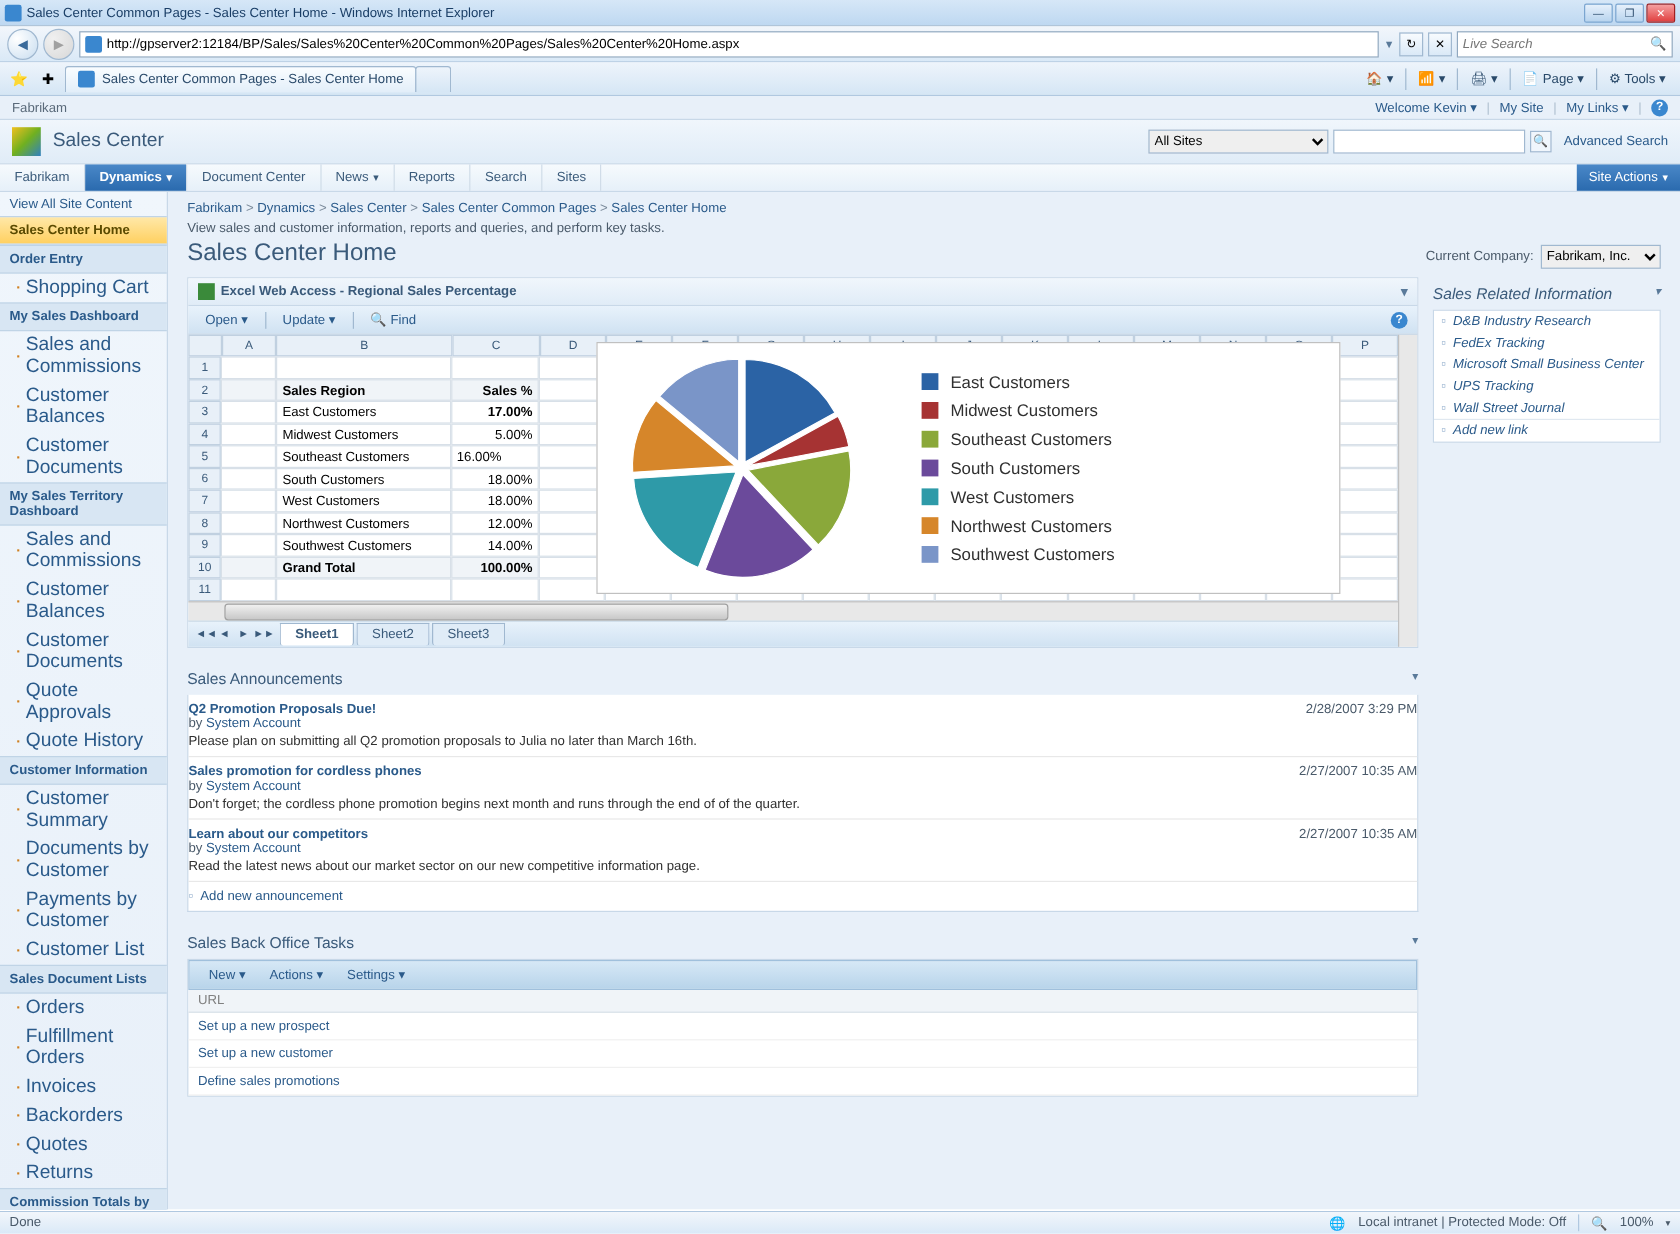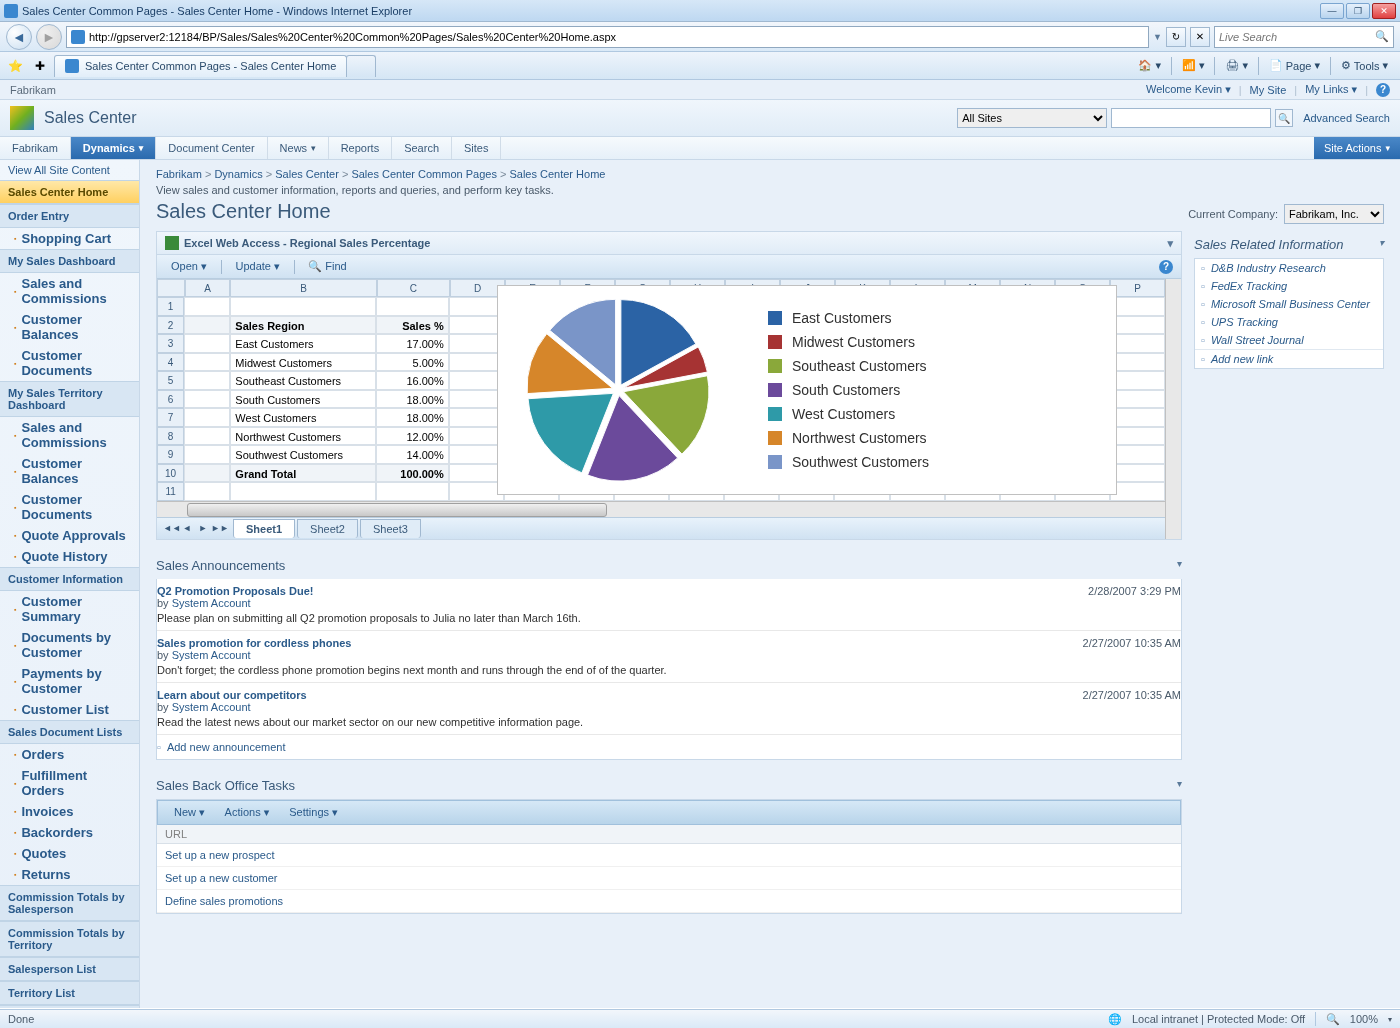--- a/index.html
+++ b/index.html
@@ -56,21 +56,21 @@
 .topnav-dd { font-size:9px; margin-left:4px; }
 .site-actions { margin-left:auto; padding:0 10px; background:linear-gradient(to bottom,#4a88c8,#2a6aae); color:#fff; display:flex; align-items:center; font-size:11px; cursor:pointer; }
 
 .sp-body { display:flex; height:calc(1028px - 22px - 30px - 28px - 20px - 36px - 24px - 20px); background:#e8f0f9; }
 
 
 .leftnav { width:140px; background:linear-gradient(to bottom,#f0f6fc,#e8f0f9); border-right:1px solid #c8d8e8; overflow-y:auto; }
 .ln-link { display:block; padding:4px 8px; font-size:11px; color:#2a5a8a; text-decoration:none; cursor:pointer; }
 .ln-head { display:block; padding:5px 8px; font-size:11px; font-weight:bold; color:#2a5a8a; background:#d8e6f3; border-top:1px solid #c0d4e6; border-bottom:1px solid #c0d4e6; cursor:pointer; }
 .ln-head.active { background:linear-gradient(to bottom,#ffe8a8,#ffd060); color:#5a4a00; }
-.ln-item { display:flex; align-items:center; padding:3px 8px 3px 14px; font-size:13px; color:#2a5a8a; cursor:pointer;font-weight:bold; }
+.ln-item { display:flex; align-items:center; padding:3px 8px 3px 14px; font-size:16px; color:#2a5a8a; cursor:pointer; }
 .ln-item::before { content:"▪"; color:#d08020; font-size:7px; margin-right:5px; }
 
 
 .main { flex:1; padding:0 16px 16px 16px; overflow-y:auto; }
 .breadcrumb { padding:8px 0 4px; font-size:11px; color:#7a8a9a; }
 .breadcrumb a { color:#2a5a8a; cursor:pointer; }
 .pagedesc { font-size:11px; color:#4a5a6a; padding-bottom:4px; }
 .pagetitle-row { display:flex; align-items:baseline; }
 .pagetitle { font-size:20px; color:#3a5a7a; padding-bottom:8px; }
 .company-picker { margin-left:auto; font-size:11px; color:#4a5a6a; display:flex; align-items:center; gap:6px; }
@@ -359,21 +359,21 @@
                       <div class="grid-cell" style="width: 60px;"></div>
                       <div class="grid-cell" style="width: 60px;"></div>
                       <div class="grid-cell" style="width: 60px;"></div>
                       <div class="grid-cell" style="width: 60px;"></div>
                       <div class="grid-cell" style="width: 60px;"></div>
                     </div>
                     <div class="grid-row">
                       <div style="width: 30px; background: rgb(232, 240, 248); border: 0.5px solid rgb(192, 208, 224); text-align: center; font-size: 10px; color: rgb(58, 90, 122); height: 18.5px; line-height: 18px;">3</div>
                       <div class="grid-cell" style="width: 50px;"></div>
                       <div class="grid-cell" style="width: 160px;">East Customers</div>
-                      <div class="grid-cell" style="width: 80px; text-align: right;">17.00%</div>
+                      <div class="grid-cell" style="width: 80px; text-align: right; font-weight: bold;">17.00%</div>
                       <div class="grid-cell" style="width: 60px;"></div>
                       <div class="grid-cell" style="width: 60px;"></div>
                       <div class="grid-cell" style="width: 60px;"></div>
                       <div class="grid-cell" style="width: 60px;"></div>
                       <div class="grid-cell" style="width: 60px;"></div>
                       <div class="grid-cell" style="width: 60px;"></div>
                       <div class="grid-cell" style="width: 60px;"></div>
                       <div class="grid-cell" style="width: 60px;"></div>
                       <div class="grid-cell" style="width: 60px;"></div>
                       <div class="grid-cell" style="width: 60px;"></div>
@@ -397,21 +397,21 @@
                       <div class="grid-cell" style="width: 60px;"></div>
                       <div class="grid-cell" style="width: 60px;"></div>
                       <div class="grid-cell" style="width: 60px;"></div>
                       <div class="grid-cell" style="width: 60px;"></div>
                       <div class="grid-cell" style="width: 60px;"></div>
                     </div>
                     <div class="grid-row">
                       <div style="width: 30px; background: rgb(232, 240, 248); border: 0.5px solid rgb(192, 208, 224); text-align: center; font-size: 10px; color: rgb(58, 90, 122); height: 18.5px; line-height: 18px;">5</div>
                       <div class="grid-cell" style="width: 50px;"></div>
                       <div class="grid-cell" style="width: 160px;">Southeast  Customers</div>
-                      <div class="grid-cell" style="width: 80px; text-align: right;">16.00%</div>
+                      <div class="grid-cell" style="width: 80px; text-align: left;">16.00%</div>
                       <div class="grid-cell" style="width: 60px;"></div>
                       <div class="grid-cell" style="width: 60px;"></div>
                       <div class="grid-cell" style="width: 60px;"></div>
                       <div class="grid-cell" style="width: 60px;"></div>
                       <div class="grid-cell" style="width: 60px;"></div>
                       <div class="grid-cell" style="width: 60px;"></div>
                       <div class="grid-cell" style="width: 60px;"></div>
                       <div class="grid-cell" style="width: 60px;"></div>
                       <div class="grid-cell" style="width: 60px;"></div>
                       <div class="grid-cell" style="width: 60px;"></div>

